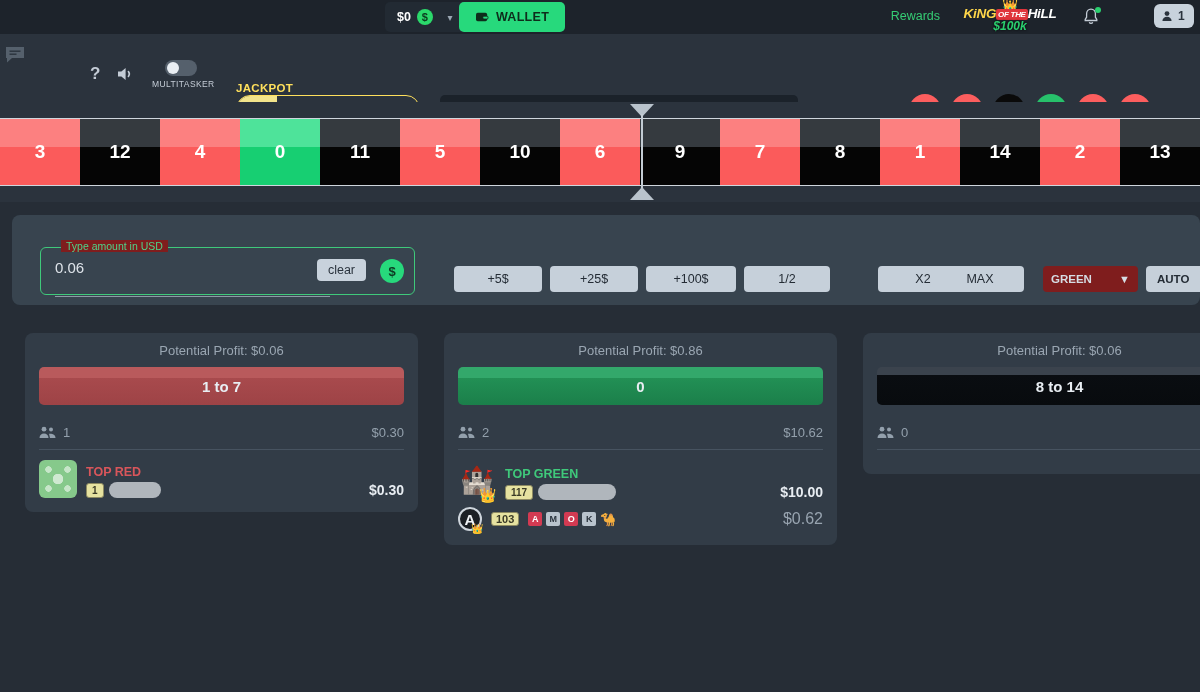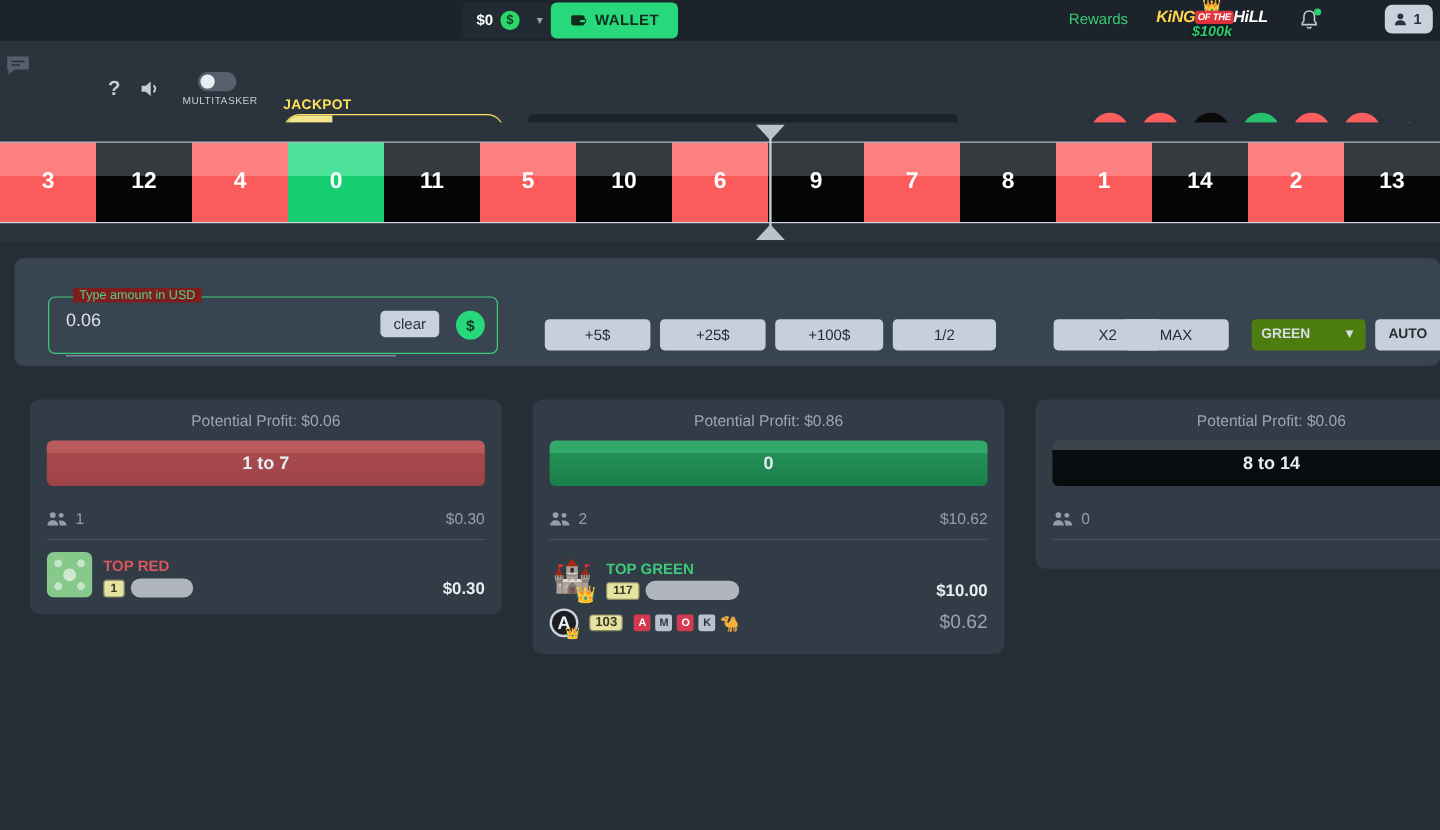--- a/index.html
+++ b/index.html
@@ -220,21 +220,21 @@
   }
   .qbtn {
     position:absolute; top:51px; height:26px;
     background:#c6d0da; color:#242c35;
     border-radius:4px; font-size:12.5px;
     display:flex; align-items:center; justify-content:center;
     cursor:pointer;
   }
   .seldrop {
     position:absolute; top:51px; left:1031px; width:95px; height:26px;
-    background:#4d7c0f; border-radius:4px;
+    background:#7f1d1d; border-radius:4px;
     display:flex; align-items:center; padding:0 8px;
     font-size:11.5px; font-weight:bold; color:#d6dde4;
     cursor:pointer;
   }
   .seldrop .chev { margin-left:auto; font-size:11px; }
   .autobtn {
     position:absolute; top:51px; left:1134px; width:80px; height:26px;
     background:#c6d0da; color:#242c35; border-radius:4px;
     display:flex; align-items:center; padding-left:11px;
     font-size:11.5px; font-weight:bold; cursor:pointer;

